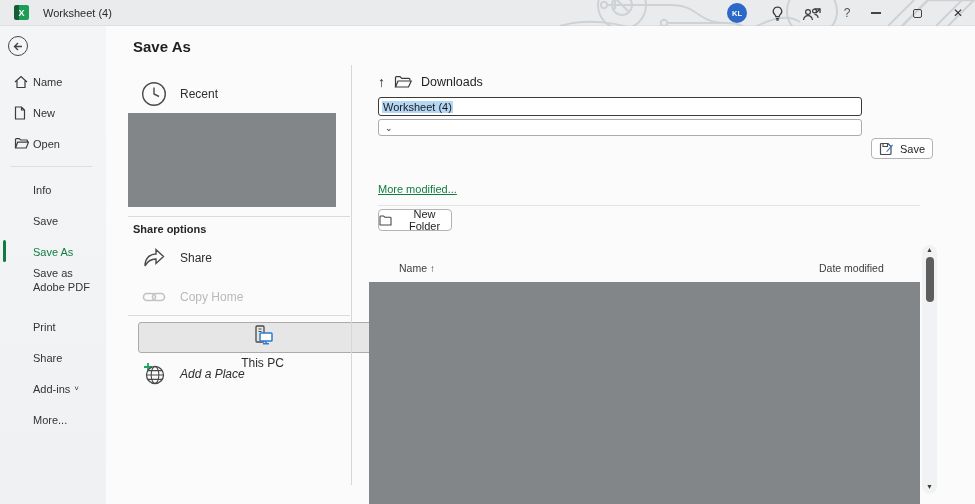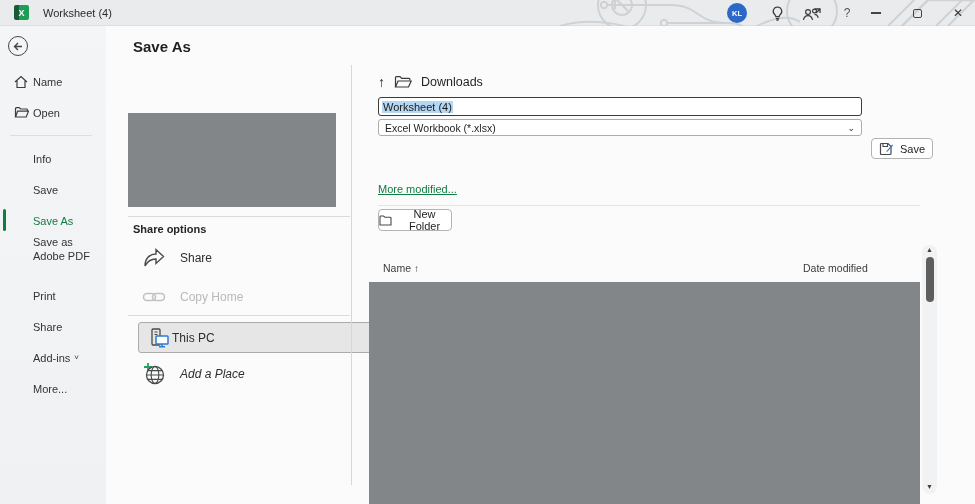--- a/index.html
+++ b/index.html
@@ -45,21 +45,21 @@
   .recent-row { position:absolute; left:35px; top:55px; display:flex; align-items:center; gap:13px; cursor:pointer; }
   .recent-row .label, .opt-row .label { font-size:12px; color:#2e2e2e; }
   .thumb-redaction { position:absolute; left:22px; top:87px; width:208px; height:94px; background:var(--redaction-gray,#838689); }
   .mid-div { position:absolute; left:22px; height:1px; width:222px; background:#d9dadb; }
   .sec-label { position:absolute; left:27px; top:197px; font-size:11px; font-weight:600; color:#262626; }
   .opt-row { position:absolute; left:35px; display:flex; align-items:center; gap:13px; height:26px; cursor:pointer; }
   .opt-row .oicon { width:26px; display:flex; justify-content:center; color:#4a4a4a; }
   .opt-row.disabled .label { color:#b9b9b9; }
   .opt-row.disabled .oicon { color:#c2c2c2; }
   .pc-box { position:absolute; left:32px; top:296px; width:242px; height:31px; background:#e6e6e6;
-            border:1px solid #ababab; border-radius:3px; display:flex; align-items:center; padding-left:7px; cursor:pointer; }
+            border:1px solid #ababab; border-radius:3px; display:flex; align-items:center; gap:9px; padding-left:7px; cursor:pointer;flex-direction:column; }
   .pc-box .oicon { width:26px; display:flex; justify-content:center; }
   .pc-box .label { font-size:12px; color:#2e2e2e; }
   .vsep { position:absolute; left:351px; top:65px; width:1px; height:420px; background:#d6d7d9; }
 
   
   .rightpanel { position:absolute; left:352px; top:26px; width:623px; height:478px; }
   .loc-row { position:absolute; left:26px; top:48px; display:flex; align-items:center; gap:9px; }
   .uparrow { font-size:14px; color:#222; cursor:pointer; }
   .loc-label { font-size:12.5px; color:#1f1f1f; }
   .fname-input { position:absolute; left:26px; top:71px; width:484px; height:19px; background:#fff;
@@ -69,21 +69,21 @@
                   border:1px solid #acacac; border-radius:3px; display:flex; align-items:center; padding:0 6px; cursor:pointer; }
   .ftype-select .stext { font-size:10.5px; color:#1f1f1f; flex:1; }
   .ftype-select .dchev { font-size:9px; color:#333; }
   .btn { background:#fff; border:1px solid #b3b3b3; border-radius:4px; display:flex; align-items:center;
          justify-content:center; gap:6px; font-size:11px; color:#1f1f1f; cursor:pointer; }
   .save-btn { position:absolute; left:519px; top:112px; width:62px; height:21px; }
   .morelink { position:absolute; left:26px; top:157px; font-size:11px; color:var(--accent-green,#107c41);
               text-decoration:underline; cursor:pointer; }
   .rp-div { position:absolute; left:26px; top:179px; width:542px; height:1px; background:#e3e4e5; }
   .newfolder-btn { position:absolute; left:26px; top:183px; width:74px; height:22px; }
-  .col-head { position:absolute; top:236px; font-size:10.5px; color:#3c3c3c; cursor:pointer; }
+  .col-head { position:absolute; top:236px; font-size:10.5px; color:#3c3c3c; cursor:pointer;margin-left:16px; }
   .col-name { left:31px; } .col-date { left:451px; }
   .sortarrow { font-size:10px; margin-left:3px; }
   .list-redaction { position:absolute; left:17px; top:256px; width:551px; height:222px; background:var(--redaction-gray,#838689); }
   .scrollbar { position:absolute; left:570px; top:219px; width:15px; height:249px; background:#f1f2f3;
                border-radius:8px; display:flex; flex-direction:column; align-items:center; }
   .sb-arrow { font-size:7px; color:#3f3f3f; line-height:10px; height:12px; cursor:pointer; }
   .sb-thumb { width:8px; height:45px; background:#5e5e5e; border-radius:4px; cursor:grab; }
   .sb-spacer { flex:1; }
   svg { display:block; }
 </style>
@@ -157,20 +157,28 @@
 
     <div class="side-item">
       <span class="sicon">
         <svg width="14" height="14" viewBox="0 0 14 14" fill="none" stroke="#3d3d3d" stroke-width="1.2">
           <path d="M1,7 L7,1.5 L13,7 M3,5.8 V12.5 H11 V5.8"></path>
         </svg>
       </span>
       <span>Name</span>
     </div>
 
+    <div class="side-item">
+      <span class="sicon">
+        <svg width="12" height="14" viewBox="0 0 12 14" fill="none" stroke="#3d3d3d" stroke-width="1.2">
+          <path d="M1.5,1 H7.5 L10.5,4 V13 H1.5 Z M7.5,1 V4 H10.5"></path>
+        </svg>
+      </span>
+      <span>New</span>
+    </div>
 
     <div class="side-item">
       <span class="sicon">
         <svg width="15" height="13" viewBox="0 0 15 13" fill="none" stroke="#3d3d3d" stroke-width="1.2">
           <path d="M1.5,11 V2.5 Q1.5,1.6 2.4,1.6 H5.2 L6.6,3 H12.6 Q13.4,3 13.4,3.8 V5"></path>
           <path d="M1.5,11 L3.6,5.2 H14.5 L12.2,11 Z"></path>
         </svg>
       </span>
       <span>Open</span>
     </div>
@@ -201,20 +209,29 @@
       <span class="chev">˅</span>
     </div>
     <div class="side-item noicon">
       <span>More...</span>
     </div>
   </aside>
 
   <section class="midpanel">
     <h1 class="bk-title">Save As</h1>
 
+    <div class="recent-row">
+      <span>
+        <svg width="26" height="26" viewBox="0 0 26 26" fill="none" stroke="#4a4a4a" stroke-width="1.4">
+          <circle cx="13" cy="13" r="11.3"></circle>
+          <path d="M13,6.5 V13 L18,15.5"></path>
+        </svg>
+      </span>
+      <span class="label">Recent</span>
+    </div>
 
     <div class="thumb-redaction"></div>
 
     <div class="mid-div" style="top:190px;"></div>
     <div class="sec-label">Share options</div>
 
     <div class="opt-row" style="top:219px;">
       <span class="oicon">
         <svg width="24" height="22" viewBox="0 0 24 22" fill="none" stroke="#4a4a4a" stroke-width="1.4">
           <path d="M3,19 C3,10 9,7 14,7 V2.5 L21.5,9.5 L14,16.5 V12 C9,12 5.5,14 3,19 Z"></path>
@@ -274,21 +291,20 @@
         </svg>
       </span>
       <span class="loc-label">Downloads</span>
     </div>
 
     <div class="fname-input">
       <span class="seltext">Worksheet (4)</span>
     </div>
 
     <div class="ftype-select">
-      <span class="stext">Excel Workbook (*.xlsx)</span>
       <span class="dchev">⌄</span>
     </div>
 
     <button class="btn save-btn">
       <span>
         <svg width="15" height="14" viewBox="0 0 15 14" fill="none">
           <path d="M1.5,2.5 Q1.5,1.5 2.5,1.5 H9 L12,4.5 V11.5 Q12,12.5 11,12.5 H2.5 Q1.5,12.5 1.5,11.5 Z" stroke="#4a4a4a" stroke-width="1.2"></path>
           <path d="M4,1.5 V4.5 H8.5 V1.5" stroke="#4a4a4a" stroke-width="1.1"></path>
           <path d="M14.2,3.2 L8.6,9.6 L7.2,10.2 L7.8,8.8 L13.2,2.4 Z" fill="#2b7cd3"></path>
         </svg>

